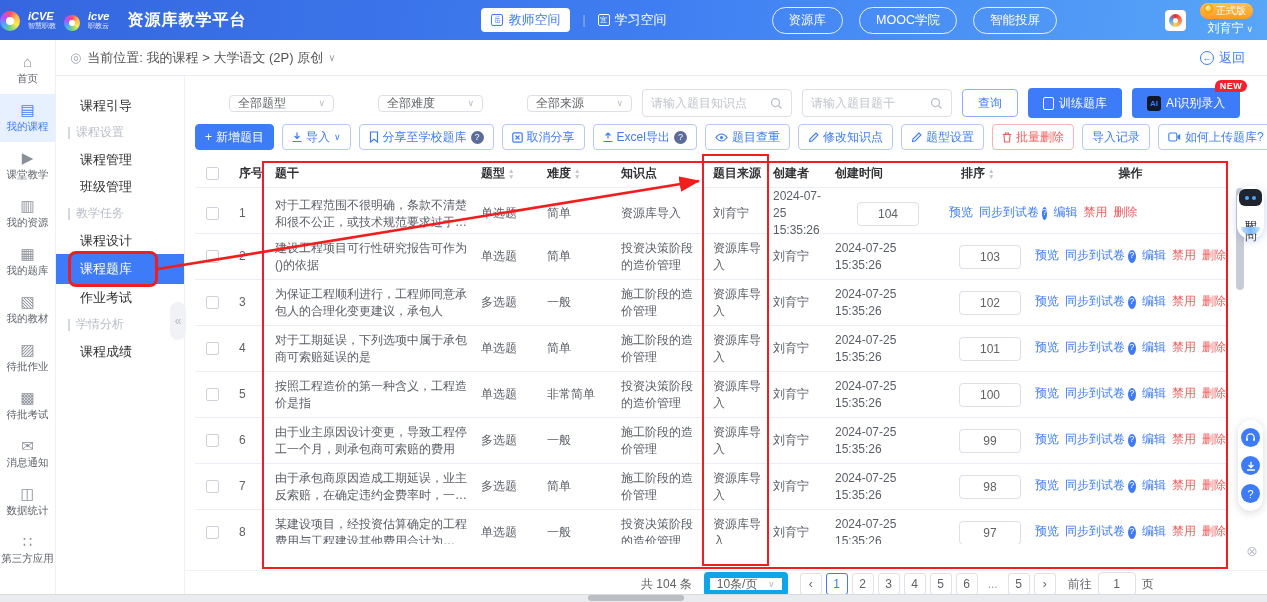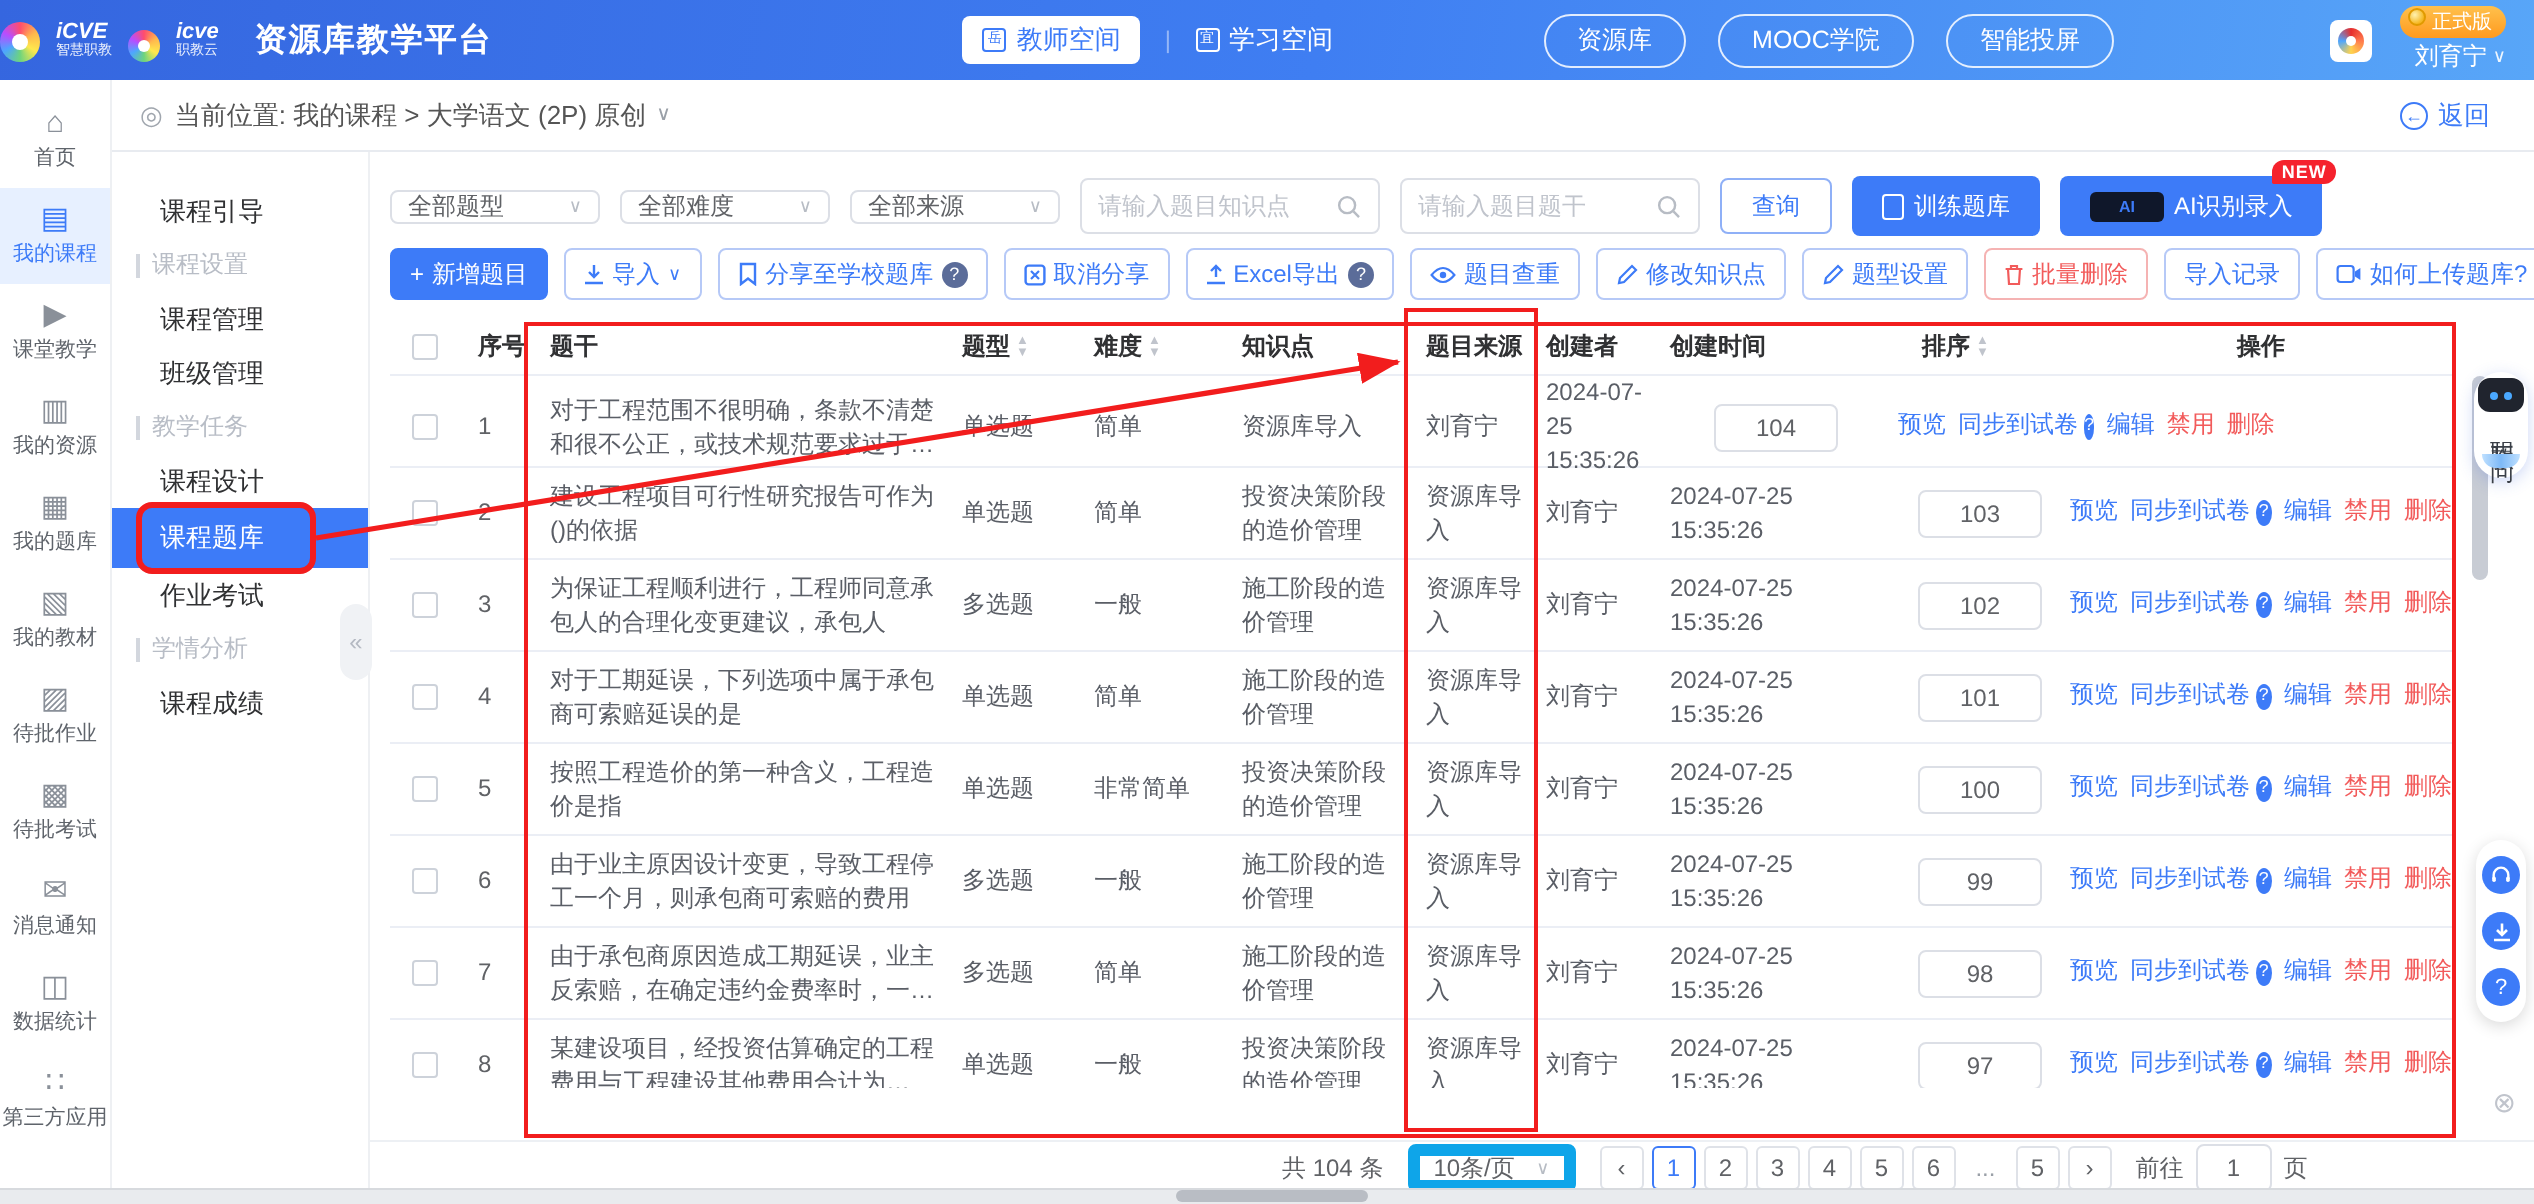--- a/index.html
+++ b/index.html
@@ -63,30 +63,30 @@
   .sm-section::before { content:""; width:2px; height:12px; background:#d3d7de; margin-right:6px; }
   .sm-item.active { height:30px; line-height:30px; background:#3d7bf8; color:#fff; }
   .collapse-tab { position:absolute; left:170px; top:302px; width:16px; height:38px; background:#f0f2f5; border-radius:8px;
     color:#b4b9c2; font-size:12px; display:flex; align-items:center; justify-content:center; z-index:7; cursor:pointer; }
 
   
   .main { position:absolute; top:76px; left:185px; right:0; bottom:8px; background:#fff; overflow:hidden; }
 
   
   .filters { position:absolute; top:12px; left:10px; display:flex; align-items:center; gap:10px; }
-  .sel { width:105px; height:17px; border:1px solid #dcdfe6; border-radius:4px; display:flex; align-items:center; padding:0 8px; gap:4px; background:#fff; cursor:pointer; }
+  .sel { width:105px; height:17px; border:1px solid #dcdfe6; border-radius:4px; display:flex; align-items:center; padding:0 8px; gap:4px; background:#fff; cursor:pointer;margin-left:34px; }
   .sel span:first-child { flex:1; color:#606266; font-size:12px; }
   .caret { color:#b7bcc4; font-size:9px; }
   .inp { width:150px; height:28px; border:1px solid #dcdfe6; border-radius:4px; display:flex; align-items:center; padding:0 8px; gap:4px; background:#fff; }
   .inp input { flex:1; border:none; outline:none; font-size:12px; color:#606266; min-width:0; font-family:inherit; }
   .inp input::placeholder { color:#c0c4cc; }
   .btn { height:28px; border-radius:4px; font-size:12px; display:inline-flex; align-items:center; justify-content:center; gap:5px; cursor:pointer; padding:0 12px; border:1px solid transparent; background:#fff; }
   .btn.outline-blue { border-color:#8fb0f7; color:#3d7bf8; }
   .btn.solid { background:#3d7bf8; color:#fff; height:30px; padding:0 14px; }
-  .ai-chip { width:37px; height:15px; background:#0f172a; color:#3d7bf8; border-radius:3px; font-size:8px; font-weight:bold; display:inline-flex; align-items:center; justify-content:center; }
+  .ai-chip { width:14px; height:15px; background:#0f172a; color:#3d7bf8; border-radius:3px; font-size:8px; font-weight:bold; display:inline-flex; align-items:center; justify-content:center; }
   .clip-ic { width:11px; height:13px; border:1.4px solid #fff; border-radius:2px; display:inline-block; }
   .new-badge { position:absolute; top:-9px; right:-8px; background:#f5222d; color:#fff; font-size:9px; font-weight:bold;
     padding:1px 5px; border-radius:7px 7px 7px 1px; letter-spacing:.5px; }
 
   
   .toolbar { position:absolute; top:48px; left:10px; display:flex; align-items:center; gap:8px; }
   .tbtn { height:26px; border-radius:4px; font-size:12px; display:inline-flex; align-items:center; gap:4px; padding:0 9px; cursor:pointer;
     border:1px solid #b6c9f7; color:#3d7bf8; background:#fff; white-space:nowrap; }
   .tbtn.solid { background:#3d7bf8; border-color:#3d7bf8; color:#fff; }
   .tbtn.danger { border-color:#f5b3b3; color:#f25b5b; }

